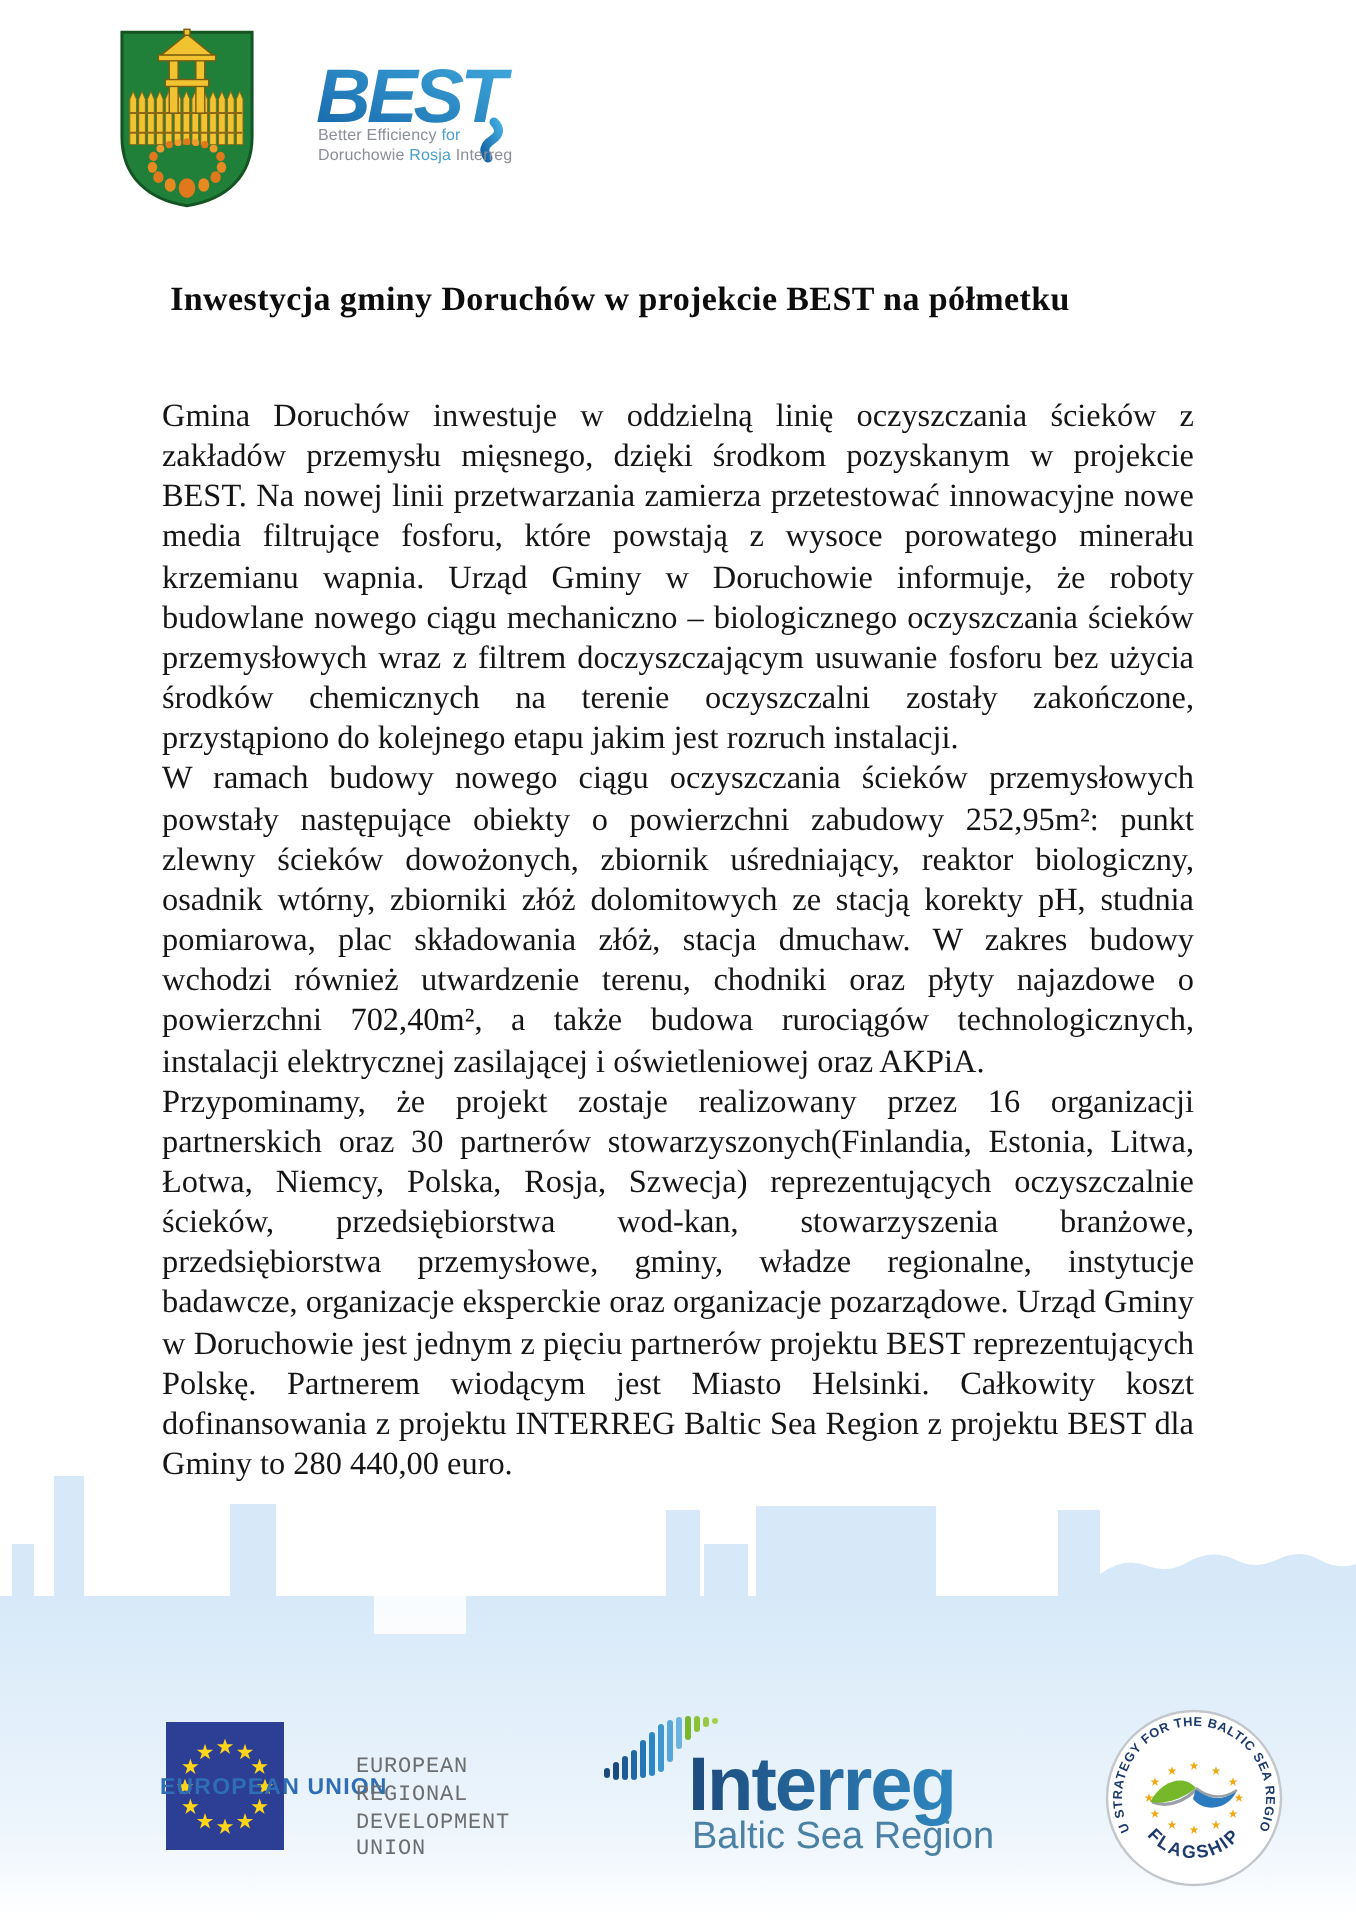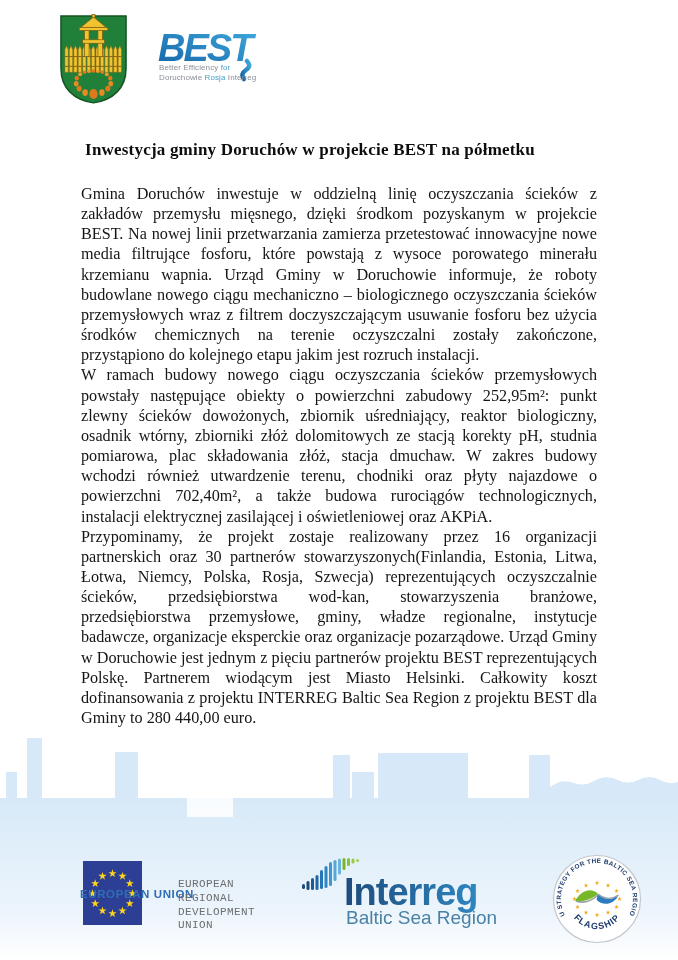--- a/index.html
+++ b/index.html
@@ -6,21 +6,21 @@
   body{
     width:678px;height:960px;position:relative;overflow:hidden;
     background:#ffffff;font-family:"Liberation Serif",serif;
   }
   .abs{position:absolute;}
   
   .title{
     left:0;top:140px;width:620px;text-align:center;
     font-weight:bold;font-size:17px;color:#0d0d0d;letter-spacing:0.2px;
   }
-  .body-text{left:81px;top:184px;width:516px;}
+  .body-text{left:81px;top:198px;width:516px;}
   .body-text p{
     margin:0;text-align:justify;font-size:16.2px;line-height:20.15px;
     color:#151515;
   }
   
   .best-tagline{left:159px;top:63px;width:120px;
     font-family:Liberation Sans, sans-serif;font-size:8px;line-height:9.5px;
     color:#8a8f96;letter-spacing:0.1px;}
   .tag-blue{color:#4aa0cc;}
   

